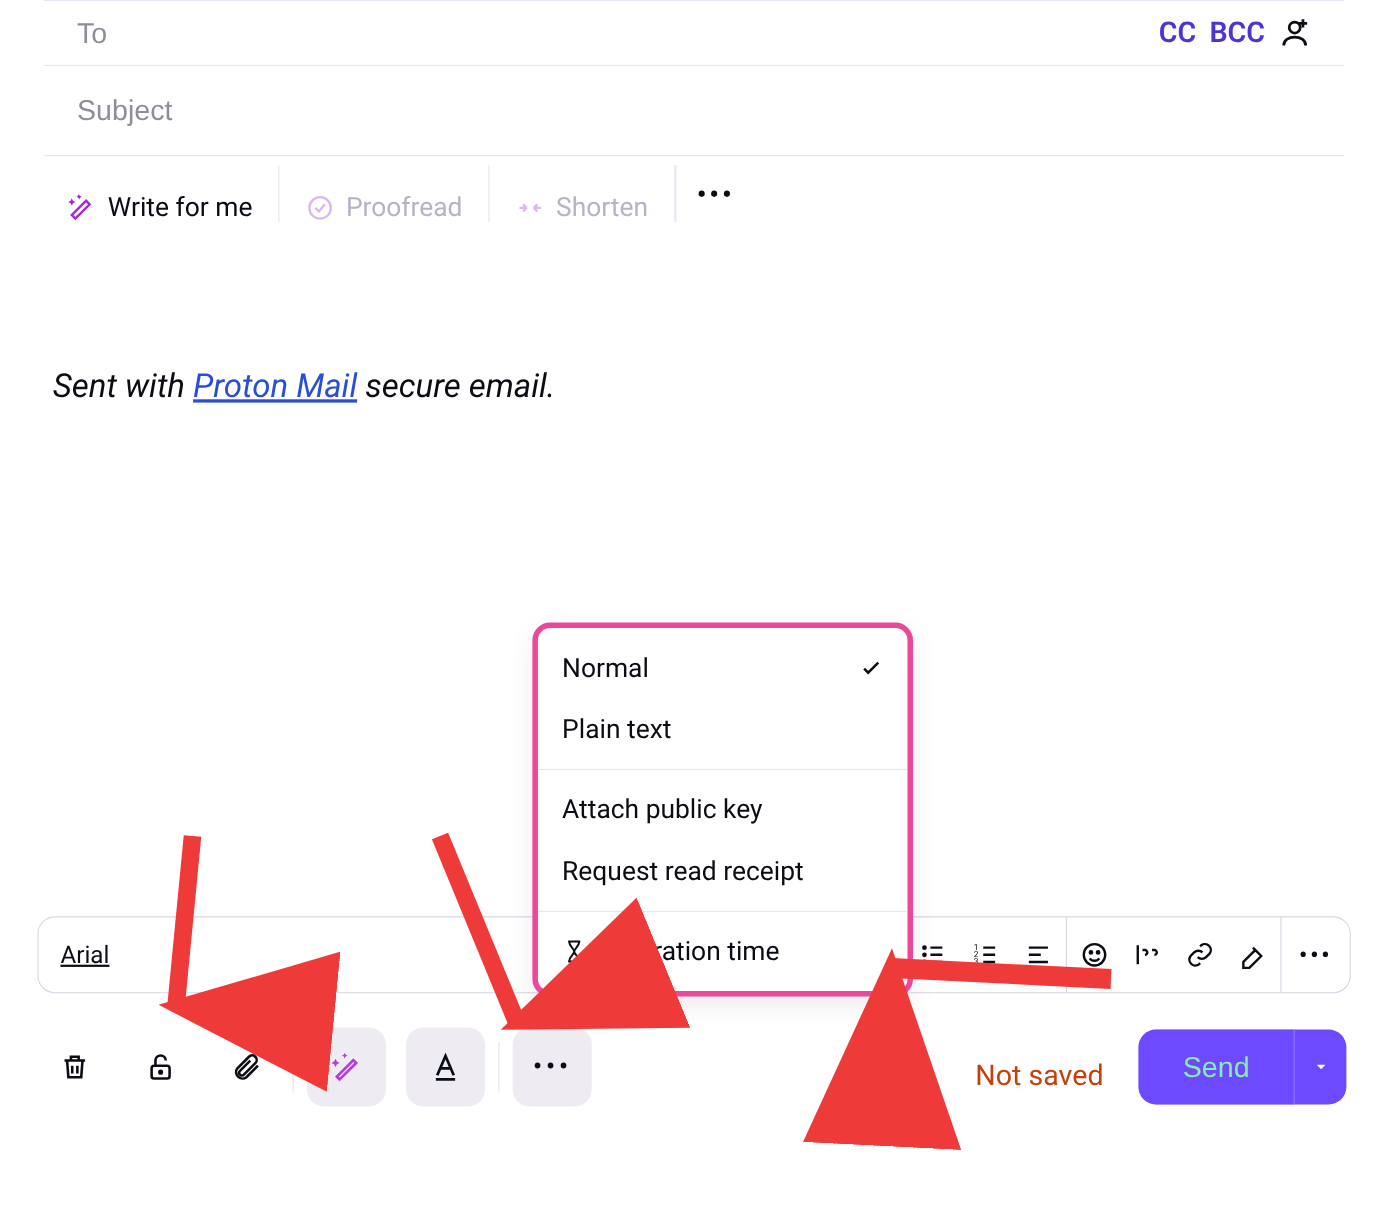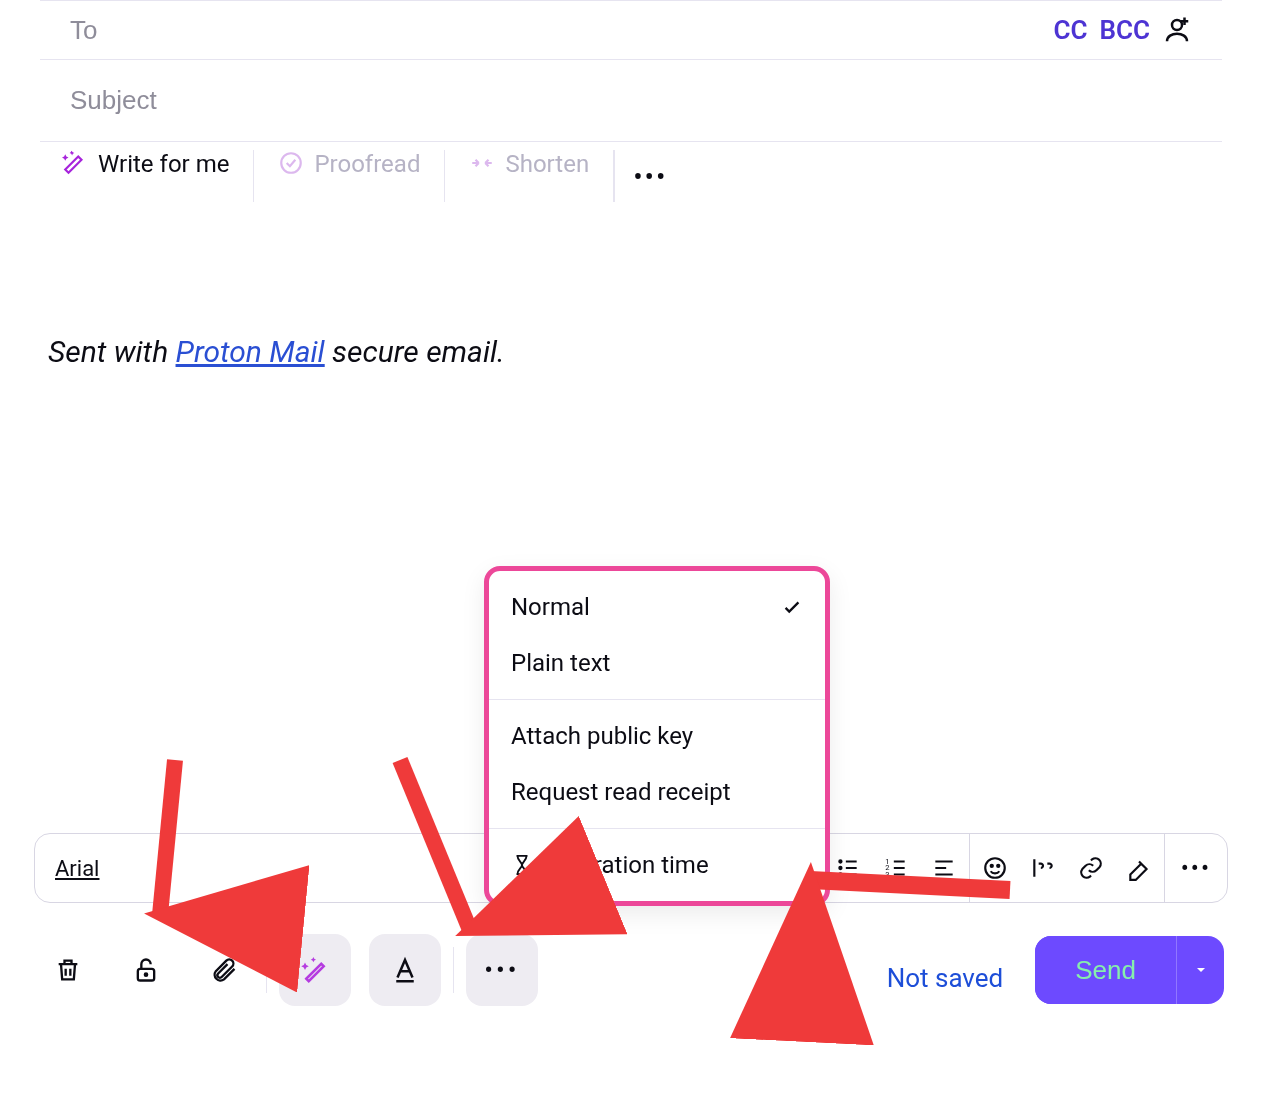--- a/index.html
+++ b/index.html
@@ -45,21 +45,21 @@
 
 .ai-toolbar {
   display: flex;
   align-items: center;
   padding: 0 22px;
   margin: 0 40px;
   height: 68px;
 }
 .ai-item {
   display: flex;
-  align-items: flex-start;
+  align-items: flex-end;
   gap: 10px;
   padding: 0 24px;
   height: 52px;
   font-size: 24px;
   cursor: pointer;
   border-right: 1px solid #e6e4f0;
 }
 .ai-item:last-of-type { border-right: none; }
 .ai-item .ai-icon { width: 26px; height: 26px; }
 .ai-item.primary { color: #0c0c14; padding-left: 0; }
@@ -124,21 +124,21 @@
   display: flex; align-items: center; justify-content: center;
   cursor: pointer;
   border-radius: 16px;
 }
 .bot-btn.filled { background: #eeecf2; width: 72px; height: 72px; }
 .bot-sep { width: 1px; height: 46px; background: #e6e4f0; margin: 0 12px; }
 .bot-gap { width: 18px; }
 .bot-spacer { flex: 1; }
 .status {
   font-size: 26px;
-  color: #1d4ed8;
+  color: #c2410c;
   margin-right: 32px;
   margin-top: 16px;
 }
 .send-group {
   display: flex;
   height: 68px;
   border-radius: 16px;
   overflow: hidden;
   background: #6d4aff;
 }

